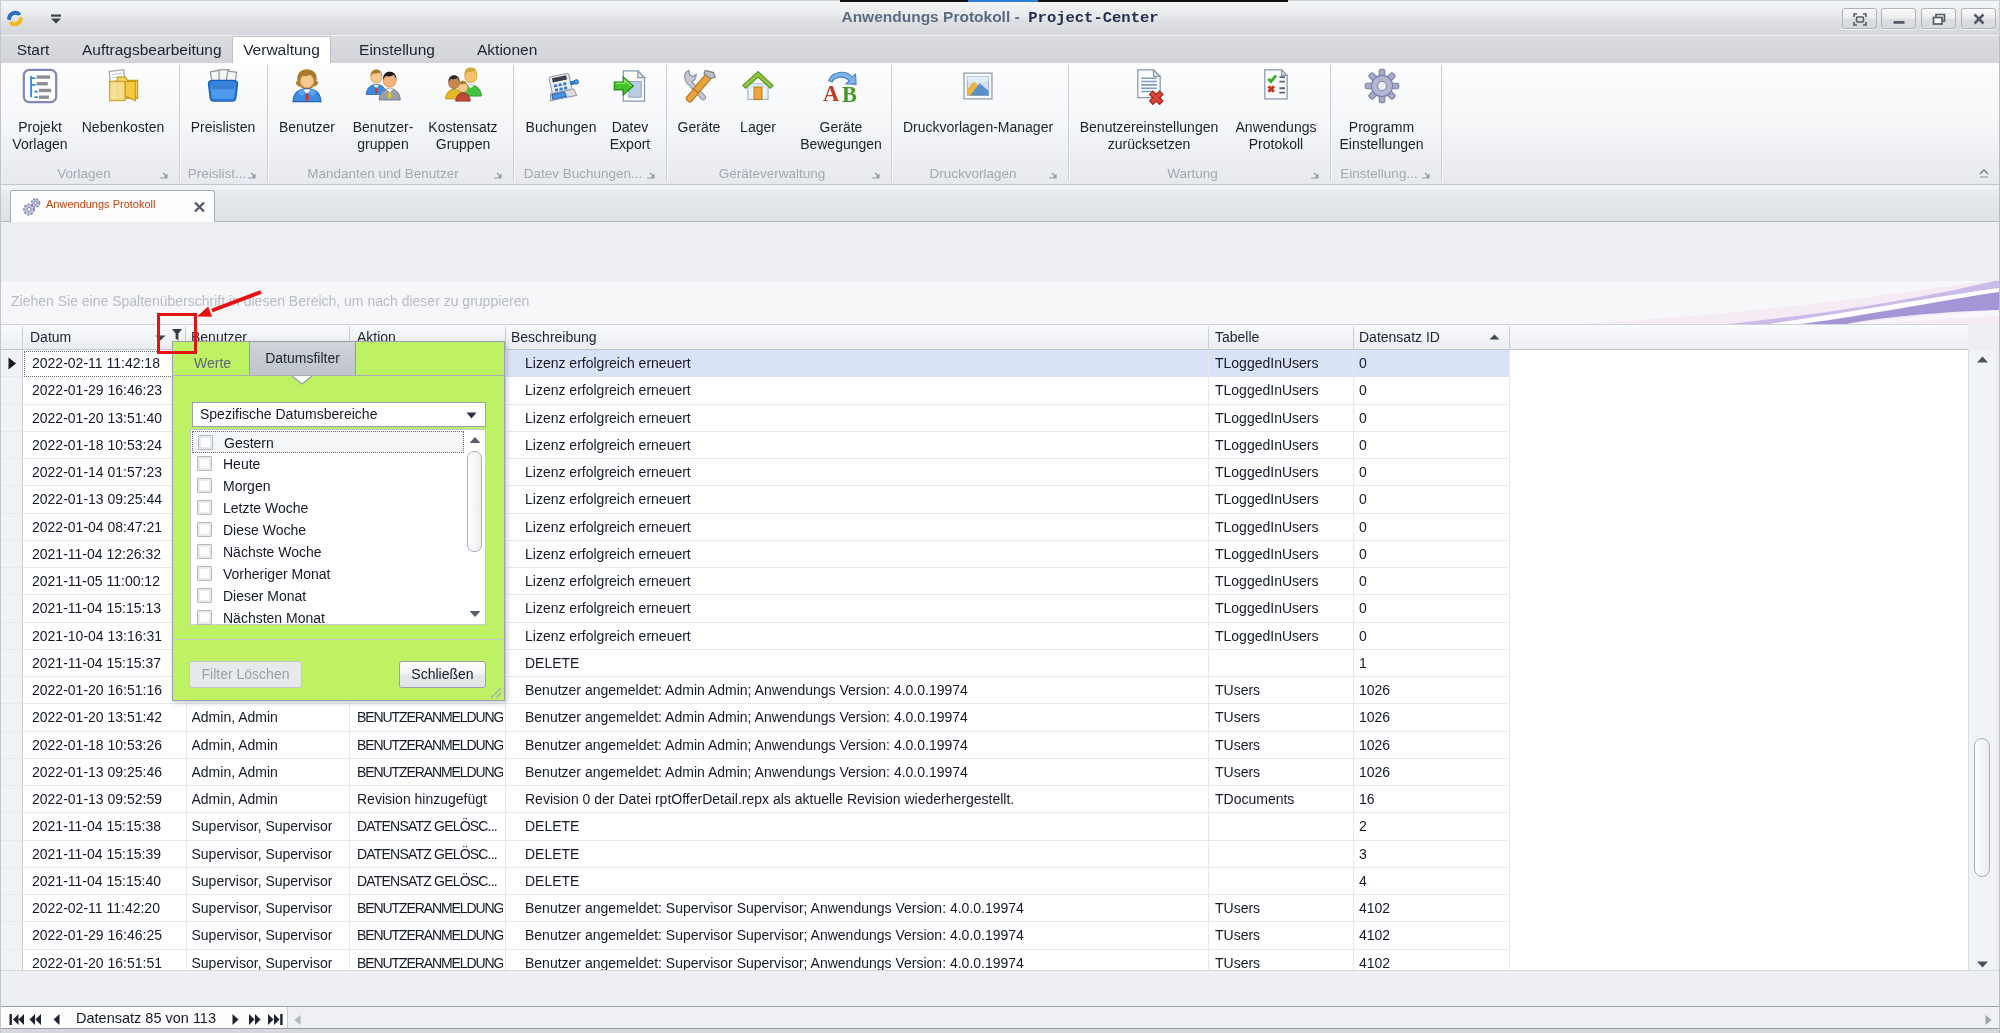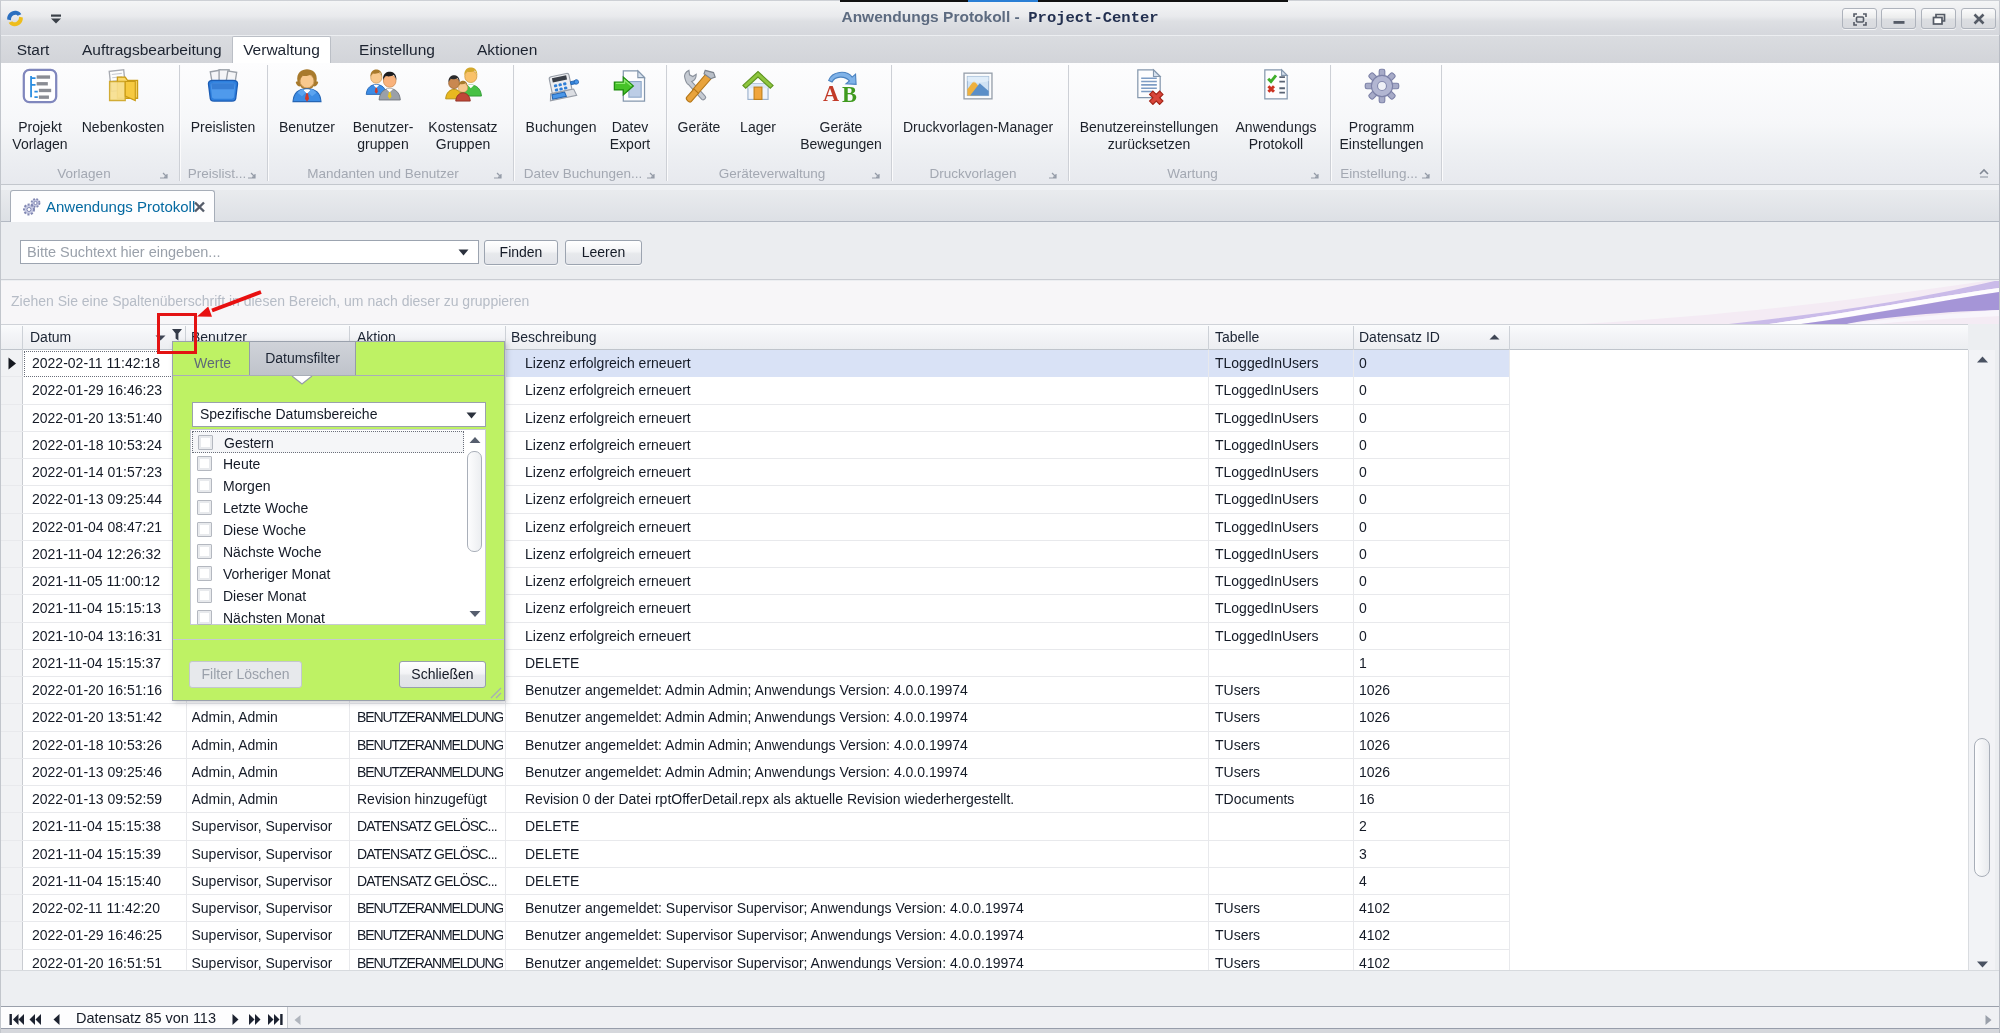--- a/index.html
+++ b/index.html
@@ -37,21 +37,21 @@
   .rlabel { position:absolute; top:56px; width:100%; text-align:center; font-size:14px; color:#1b2029; line-height:17px; }
   .ricon { position:absolute; top:4px; left:50%; margin-left:-19px; width:38px; height:38px; }
   .dlauncher { position:absolute; top:106px; width:10px; height:10px; }
 
   
   #belowribbon { left:1px; top:185px; width:1998px; height:5px; background:#eff1f4; }
   #doctabbar { left:1px; top:190px; width:1998px; height:32px;
     background:linear-gradient(180deg,#e9ebee 0%,#dde0e5 100%); border-bottom:1px solid #b3b9c3; }
   #doctab { position:absolute; left:9px; top:0px; width:205px; height:32px; background:#fdfdfe;
     border:1px solid #a6adb8; border-bottom:none; border-radius:3px 3px 0 0; }
-  #doctab span.t { position:absolute; left:35px; top:7px; font-size:15px; color:#0369a1; }
+  #doctab span.t { position:absolute; left:35px; top:7px; font-size:11px; color:#c2410c; }
 
   
   #searchpanel { left:1px; top:222px; width:1998px; height:58px; background:#ebedf0; border-bottom:1px solid #cacdd3; }
   #searchbox { position:absolute; left:19px; top:18px; width:459px; height:24px; background:#ffffff; border:1px solid #9ca4b0; }
   #searchbox .ph { position:absolute; left:6px; top:0; line-height:22px; font-size:14.5px; color:#9aa1ab; }
   .btn { position:absolute; top:18px; height:25px; border:1px solid #9ca4b0; border-radius:3px;
     background:linear-gradient(180deg,#ffffff 0%,#f3f4f6 45%,#e7e9ec 55%,#e2e4e9 100%);
     font-size:14px; color:#141a26; text-align:center; line-height:23px; box-shadow:0 1px 0 rgba(255,255,255,.8); }
 
   
@@ -377,30 +377,20 @@
         <circle cx="13.5" cy="6" r="1.6" fill="#fff" stroke="#8187b2" stroke-width="1"></circle>
         <circle cx="7" cy="12.5" r="5" fill="#c6c9e2" stroke="#8187b2" stroke-width="2" stroke-dasharray="2 1.6"></circle>
         <circle cx="7" cy="12.5" r="2" fill="#fff" stroke="#8187b2" stroke-width="1"></circle>
       </svg>
       <span class="t">Anwendungs Protokoll</span>
       <svg style="position:absolute;left:182px;top:10px;width:13px;height:12px" viewBox="0 0 13 12">
           <path d="M2 1.5 L11 10.5 M11 1.5 L2 10.5" stroke="#565d6a" stroke-width="2.4"></path>
         </svg>
     </div>
   </div>
-  <div class="abs" id="searchpanel">
-    <div id="searchbox">
-        <span class="ph">Bitte Suchtext hier eingeben...</span>
-      <svg style="position:absolute;left:437px;top:8px;width:11px;height:7px" viewBox="0 0 11 7">
-          <path d="M0.5 0.5 h10 L5.5 6.5 z" fill="#2b313d"></path>
-        </svg>
-    </div>
-    <div class="btn" style="left:483px;width:74px;">Finden</div>
-    <div class="btn" style="left:564px;width:77px;">Leeren</div>
-  </div>
   <div class="abs" id="grouppanel">
     <svg class="abs" style="left:1438px;top:0;width:560px;height:43px" viewBox="0 0 560 43" preserveAspectRatio="none">
       <path d="M140 43 C 300 34 430 17 560 -2 L560 43 Z" fill="#f4ebf4"></path>
       <path d="M290 43 C 420 29 500 13 560 -1 L560 7 C 490 17 400 33 330 43 Z" fill="#cabbe9"></path>
       <path d="M330 43 C 400 33 490 17 560 7 L560 11 C 500 20 420 35 362 43 Z" fill="#fdfcfe"></path>
       <path d="M362 43 C 430 34 500 20 560 11 L560 29 C 490 31 430 38 408 43 Z" fill="#a595d7"></path>
       <path d="M408 43 C 440 39 520 32 560 29 L560 35 C 525 37 465 40 437 43 Z" fill="#f8f5fb"></path>
     </svg>
     <span class="txt">Ziehen Sie eine Spaltenüberschrift in diesen Bereich, um nach dieser zu gruppieren</span>
   </div>

